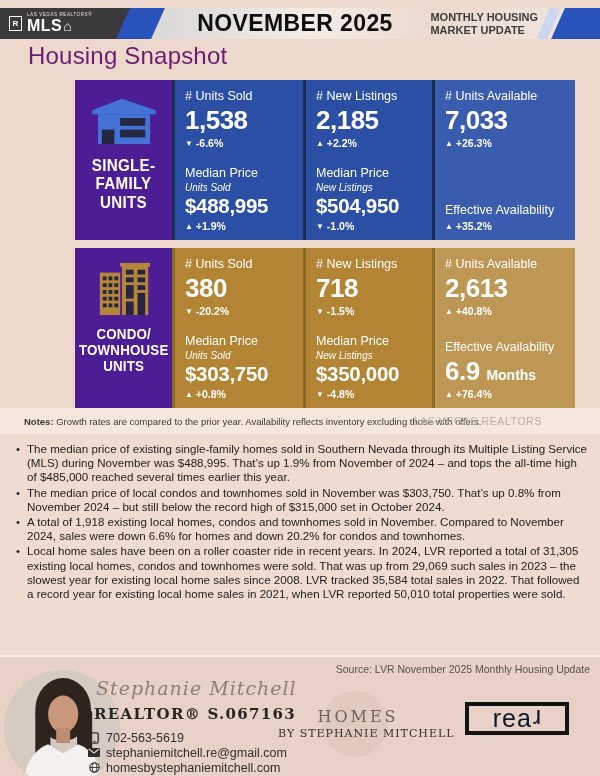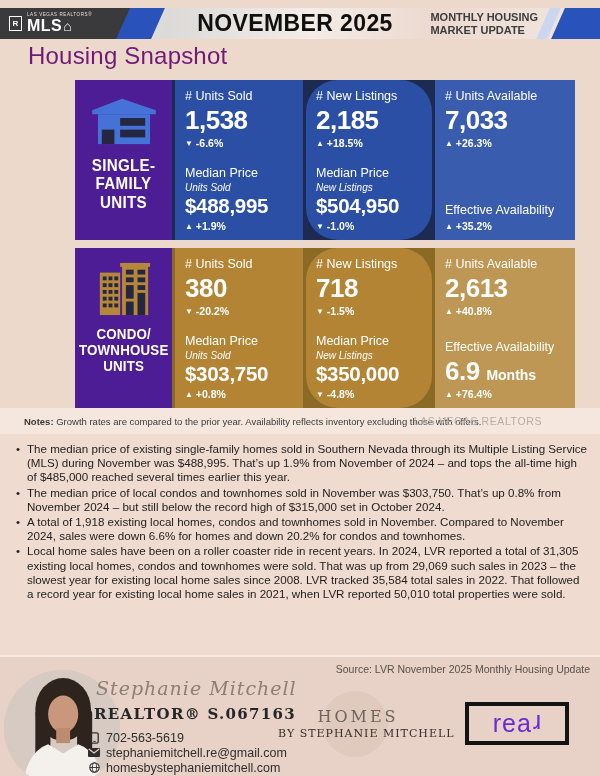--- a/index.html
+++ b/index.html
@@ -32,21 +32,21 @@
   .statrow{position:absolute;left:75px;width:500px;height:160px;display:flex;gap:3px;}
   #row-sf{top:80px;background:#1d2a52;}
   #row-ct{top:248px;background:#8a6a24;}
   .icon-cell{width:97px;flex:0 0 97px;background:#4c1d95;display:flex;flex-direction:column;align-items:center;
     padding-top:13px;box-sizing:border-box;}
   .unit-label{margin-top:9px;color:#fff;font-weight:700;text-align:center;transform:scaleX(.92);line-height:1.12;}
   #row-sf .unit-label{font-size:16.5px;letter-spacing:.3px;}
   #row-ct .unit-label{font-size:14.5px;letter-spacing:.2px;}
   .col{box-sizing:border-box;padding:9px 10px 8px 10px;display:flex;flex-direction:column;color:#fff;}
   .c1{width:128px;flex:0 0 128px;}
-  .c2{width:126px;flex:0 0 126px;border-radius:32px;}
+  .c2{width:126px;flex:0 0 126px;}
   .c3{width:140px;flex:0 0 140px;}
   #row-sf .col{background:#2b4fa4;}
   #row-sf .c3{background:#3a5caf;}
   #row-ct .col{background:#b28434;}
   #row-ct .c3{background:#bf9754;}
   .lbl{font-size:12.5px;line-height:1.2;}
   .val{font-size:26px;font-weight:700;line-height:1.12;letter-spacing:-.5px;margin-top:2px;white-space:nowrap;}
   .chg{font-size:10.5px;font-weight:700;margin-top:2px;white-space:nowrap;}
   .arr{font-size:8px;display:inline-block;transform:translateY(-1px);}
   .lbl2{margin-top:auto;}
@@ -76,22 +76,22 @@
   .agent-title{position:absolute;left:94px;top:48px;font-family:"DejaVu Serif","Liberation Serif",serif;
     font-size:15px;font-weight:700;letter-spacing:1.3px;color:#262626;white-space:nowrap;}
   .contacts{position:absolute;left:88px;top:73px;font-size:12.5px;color:#2e2e2e;}
   .contact-row{display:flex;align-items:center;gap:6px;height:15px;}
   .cicon{width:12px;display:flex;justify-content:center;}
   .homes-logo{position:absolute;left:278px;top:50px;width:160px;text-align:center;
     font-family:"DejaVu Serif","Liberation Serif",serif;}
   .homes-circle{position:absolute;left:44px;top:-16px;width:66px;height:66px;border-radius:50%;background:#d9c3b6;opacity:.55;}
   .homes-l1{position:relative;font-size:16px;letter-spacing:3px;color:#6e655e;}
   .homes-l2{position:relative;font-size:11px;letter-spacing:1px;color:#362f2b;margin-top:1px;white-space:nowrap;}
-  .real-logo{position:absolute;left:465px;top:45px;width:104px;height:43px;border:4px solid #141414;box-sizing:border-box;
-    display:flex;align-items:center;justify-content:center;font-size:25px;color:#6d28d9;letter-spacing:1px;font-weight:500;}
+  .real-logo{position:absolute;left:465px;top:45px;width:104px;height:33px;border:4px solid #141414;box-sizing:border-box;
+    display:flex;align-items:center;justify-content:center;font-size:25px;color:#0f172a;letter-spacing:1px;font-weight:500;}
   .flip{display:inline-block;transform:rotate(180deg);}
 </style>
 </head>
 <body>
 
 <div id="page">
 
   <div class="hband">
     <div class="hb-base"></div>
     <div class="hb-sliver"></div>
@@ -142,21 +142,21 @@
       <div class="chg"><span class="arr">▼</span> <span>-6.6%</span></div>
       <div class="lbl lbl2">Median Price</div>
       <div class="sub">Units Sold</div>
       <div class="val price">$488,995</div>
       <div class="chg"><span class="arr">▲</span> <span>+1.9%</span></div>
     </div>
 
     <div class="col c2">
       <div class="lbl"># New Listings</div>
       <div class="val">2,185</div>
-      <div class="chg"><span class="arr">▲</span> <span>+18.5%</span></div>
+      <div class="chg"><span class="arr">▲</span> <span>+2.2%</span></div>
       <div class="lbl lbl2">Median Price</div>
       <div class="sub">New Listings</div>
       <div class="val price">$504,950</div>
       <div class="chg"><span class="arr">▼</span> <span>-1.0%</span></div>
     </div>
 
     <div class="col c3">
       <div class="lbl"># Units Available</div>
       <div class="val">7,033</div>
       <div class="chg"><span class="arr">▲</span> <span>+26.3%</span></div>

